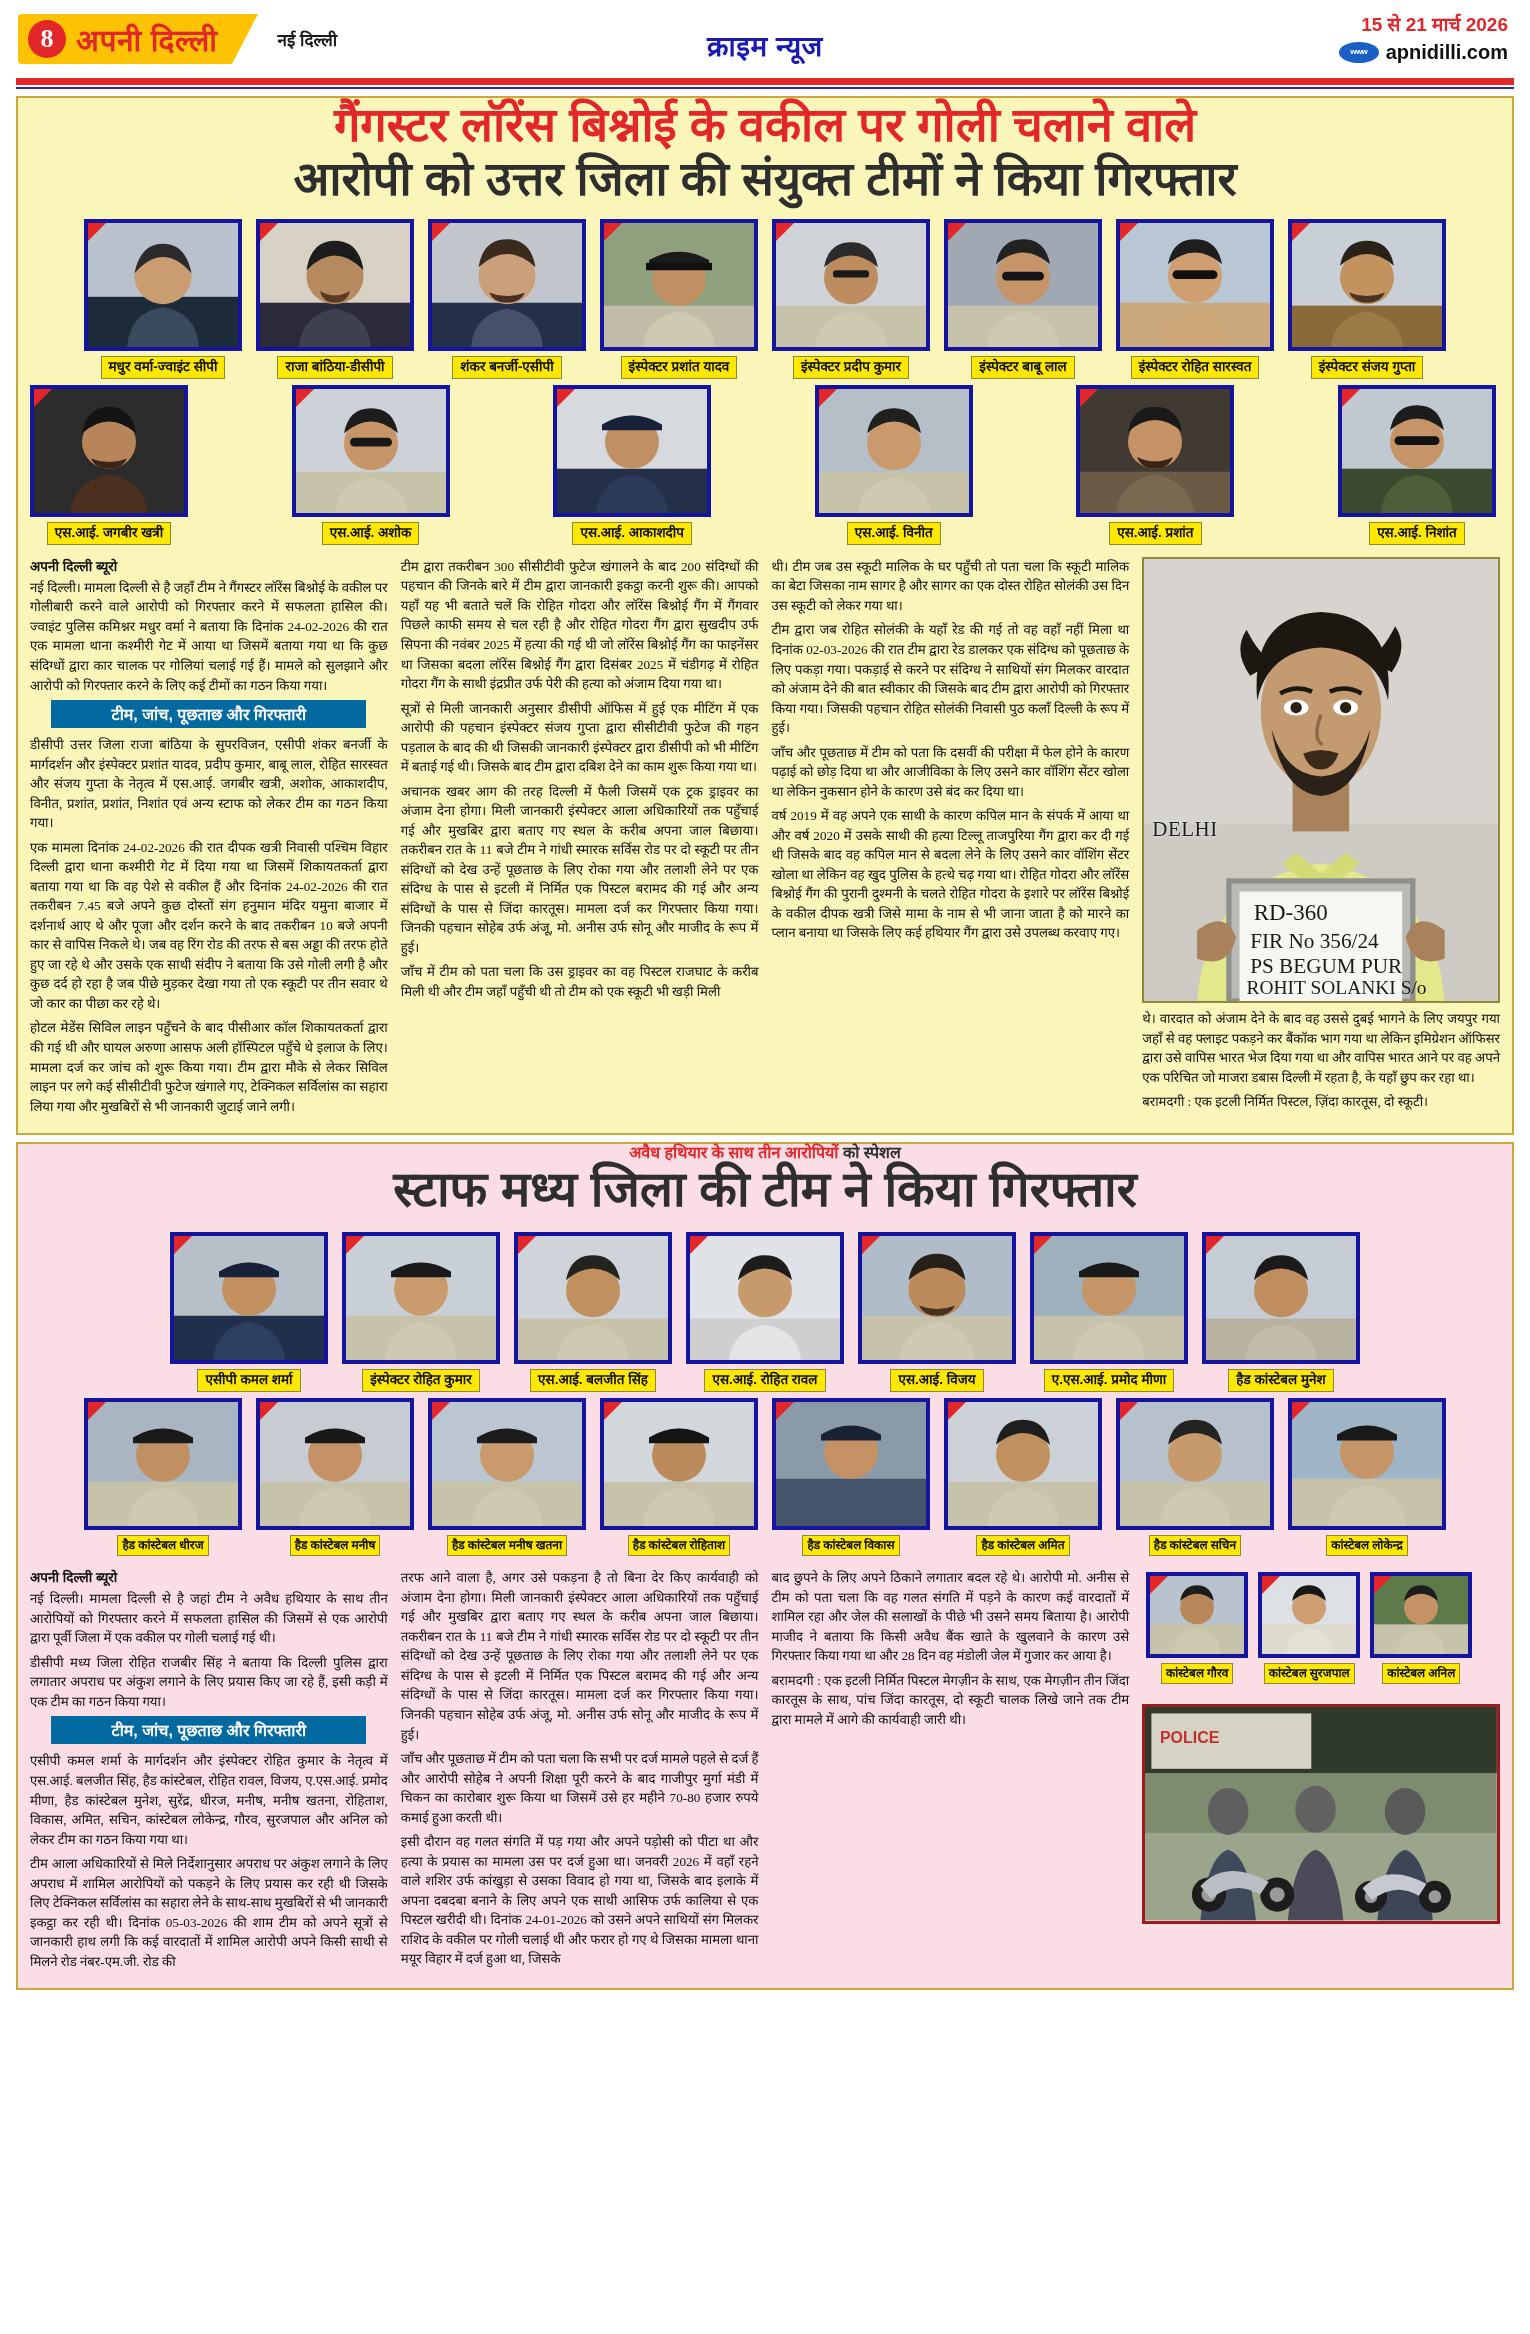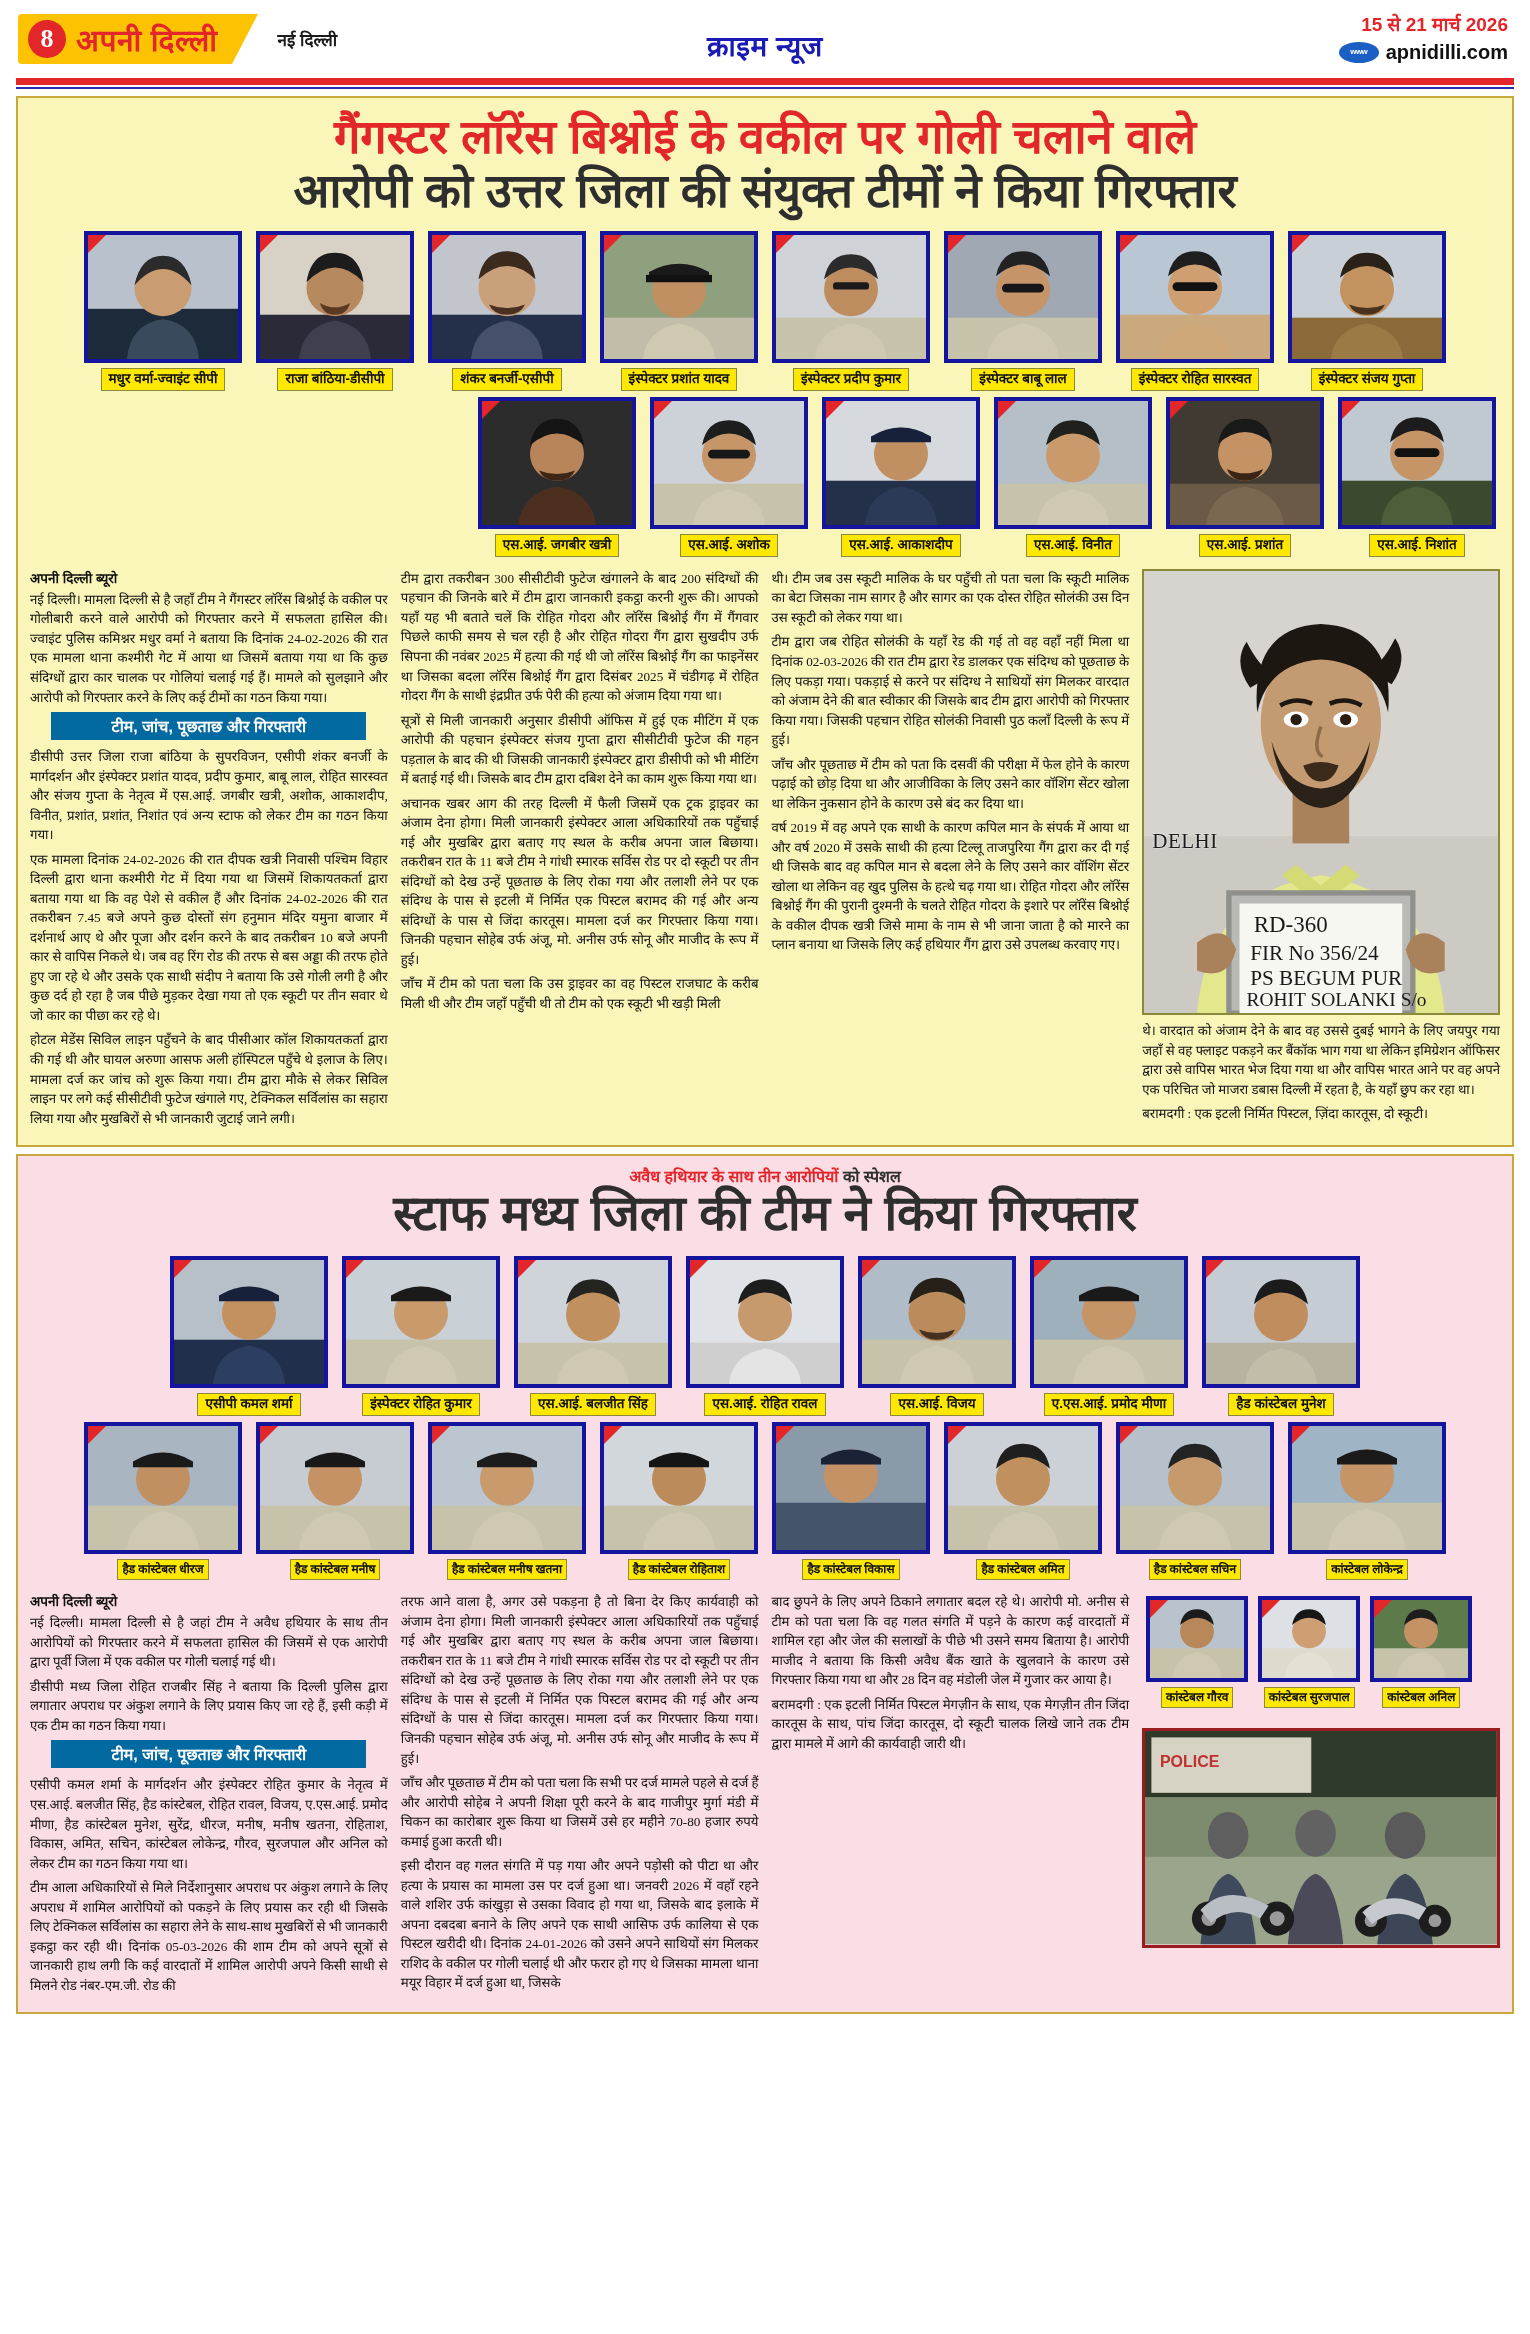--- a/index.html
+++ b/index.html
@@ -103,21 +103,21 @@
   
   .article {
     margin: 7px 16px 0 16px;
     border: 2px solid #c8a83a;
     position: relative;
   }
   .article-1 { background: #faf5b8; }
   .article-2 { background: #fbdde6; }
 
   .headline {
-    padding: 12px 14px 10px 14px;
+    padding: 0 14px 10px 14px;
     text-align: center;
   }
   .hl-line { font-weight: bold; line-height: 1.14; white-space: nowrap; }
   .hl-1 { font-size: 47px; color: #e3262a; }
   .hl-2 { font-size: 47px; color: #2e2e2e; }
   .a2 .hl-2 { font-size: 49px; }
   .hl-red { color: #e3262a; }
   .hl-dark { color: #2e2e2e; }
 
   
@@ -347,21 +347,21 @@
             <circle cx="50" cy="37" r="18" fill="#c2925f"></circle>
             <path d="M32 29 q18 -16 36 0 q-3 -17 -18 -17 q-15 0 -18 17z" fill="#2a2118"></path>
             <path d="M38 47 q12 5 24 0 q-3 7 -12 7 q-9 0 -12 -7z" fill="#4a3220"></path>
             <path d="M26 84 q2 -20 24 -24 q22 4 24 24z" fill="#9b7a46"></path>
           </svg>
       </div>
       <div class="caption">इंस्पेक्टर संजय गुप्ता</div>
     </div>
   </div>
 
-  <div class="photo-row" style="justify-content:flex-end; padding-right:16px;">
+  <div class="photo-row" style="justify-content:space-between; padding-right:16px;">
     <div class="photo-cell">
       <div class="photo-frame">
         <svg class="photo-img" viewBox="0 0 100 84" preserveAspectRatio="none">
             <rect width="100" height="84" fill="#2c2c2c"></rect>
             <circle cx="50" cy="36" r="18" fill="#b8855a"></circle>
             <path d="M32 30 q18 -16 36 0 q-3 -18 -18 -18 q-15 0 -18 18z" fill="#141414"></path>
             <path d="M38 47 q12 5 24 0 q-3 7 -12 7 q-9 0 -12 -7z" fill="#3d2616"></path>
             <path d="M24 84 q3 -22 26 -26 q23 4 26 26z" fill="#4c2f1e"></path>
           </svg>
       </div>

